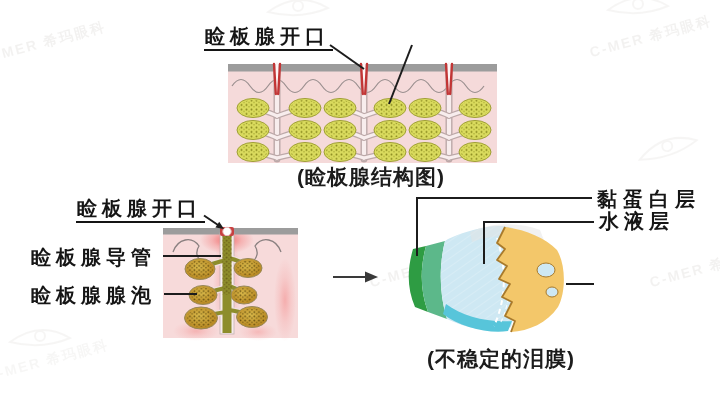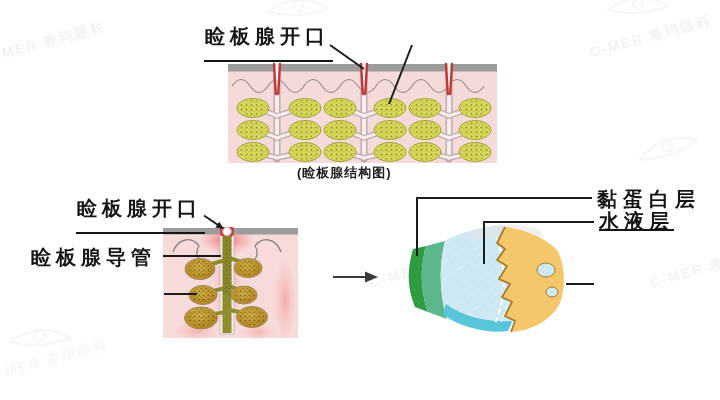--- a/index.html
+++ b/index.html
@@ -1,22 +1,22 @@
 <!DOCTYPE html>
 <html><head>
 <meta charset="utf-8">
 <style>
   html,body{margin:0;padding:0;background:#fff;}
   .stage{position:relative;width:720px;height:400px;background:#ffffff;overflow:hidden;
          font-family:"Liberation Sans","DejaVu Sans",sans-serif;}
   .artwork{position:absolute;left:0;top:0;z-index:2;}
   .lbl{position:absolute;z-index:5;font-weight:700;font-size:20px;line-height:1;
        color:#151515;letter-spacing:5px;white-space:nowrap;}
-  .lbl.u{border-bottom:2.5px solid #141414;padding:0 3px 14px 1px;}
-  .cap{position:absolute;z-index:5;font-weight:700;font-size:13px;line-height:1;
+  .lbl.u{border-bottom:2.5px solid #141414;padding:0 3px 3px 1px;}
+  .cap{position:absolute;z-index:5;font-weight:700;font-size:21px;line-height:1;
        color:#1c1c1c;letter-spacing:1px;white-space:nowrap;}
   .sp6{letter-spacing:6px;}
   .wm{position:absolute;z-index:1;color:#7d7468;opacity:.09;font-weight:700;font-size:14px;
       letter-spacing:2px;transform:rotate(-15deg);white-space:nowrap;}
   .wm-eye{position:absolute;z-index:1;opacity:.07;}
 </style>
 </head>
 <body>
 
 <div class="stage">
@@ -274,17 +274,19 @@
       <path d="M566,284 L594,284"></path>
       <path d="M224,229 L219.2,221.8 L215.4,227.6 Z" fill="#1c1c1c" stroke="none"></path>
     </g>
   </svg>
 
   <div class="lbl u" style="left:204px;top:26px;">睑板腺开口</div>
   <div class="cap" style="left:297px;top:166px;">(睑板腺结构图)</div>
 
   <div class="lbl u" style="left:76px;top:198px;">睑板腺开口</div>
   <div class="lbl" style="left:31px;top:247px;text-align:right;">睑板腺导管</div>
+  <div class="lbl" style="left:31px;top:285px;">睑板腺腺泡</div>
 
   <div class="lbl sp6" style="left:597px;top:189px;">黏蛋白层</div>
-  <div class="lbl" style="left:599px;top:211px;text-decoration:underline;">水液层</div>
+  <div class="lbl" style="left:599px;top:211px;">水液层</div>
+  <div class="cap" style="left:427px;top:348px;">(不稳定的泪膜)</div>
 
 </div>
 
 </body></html>

